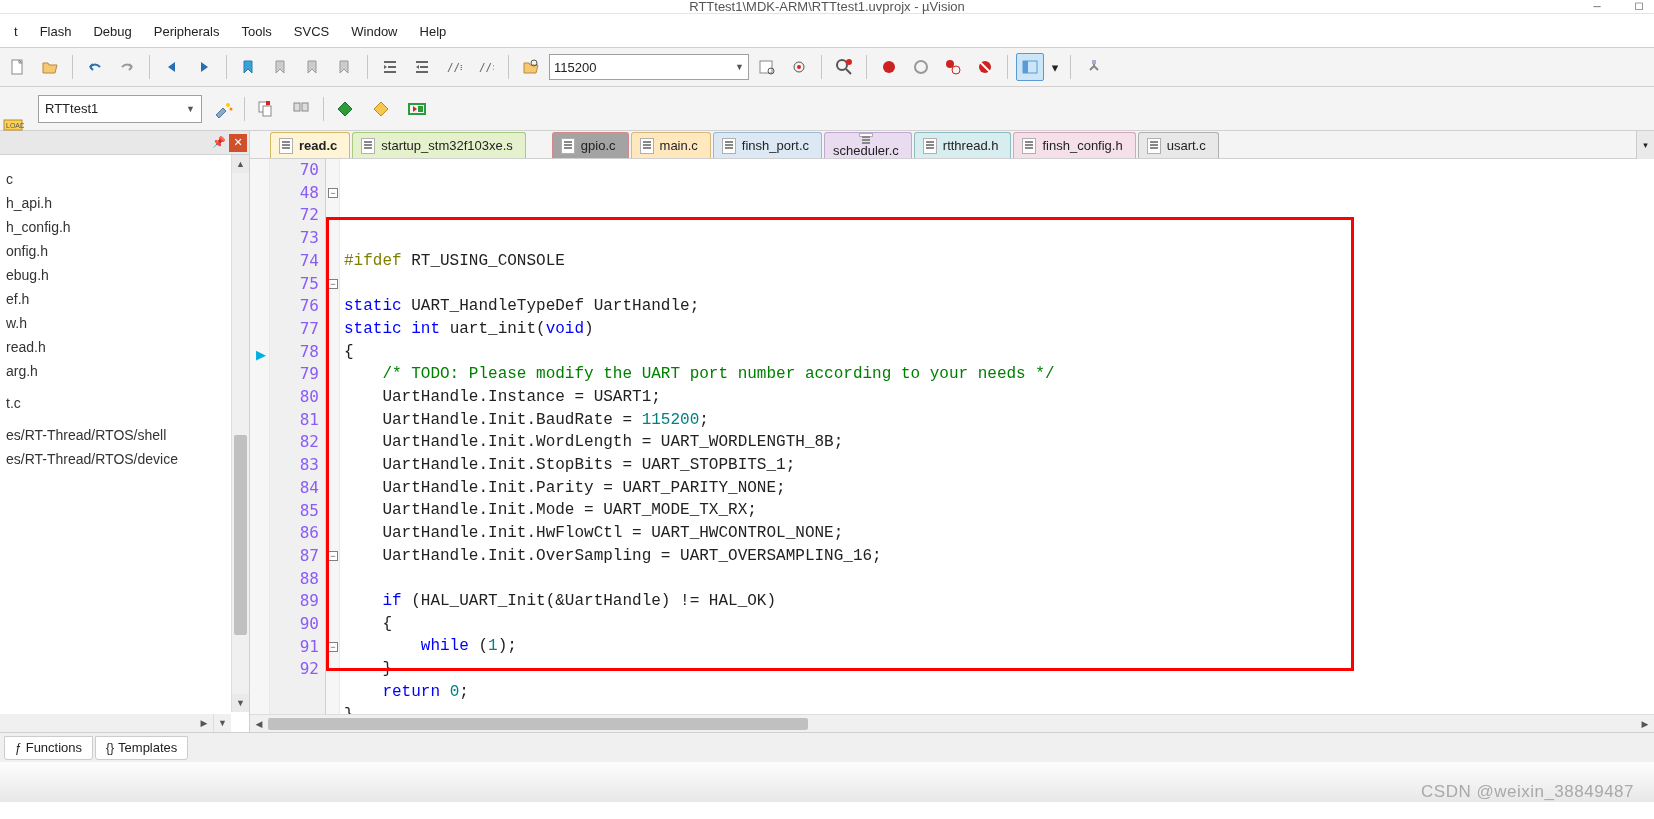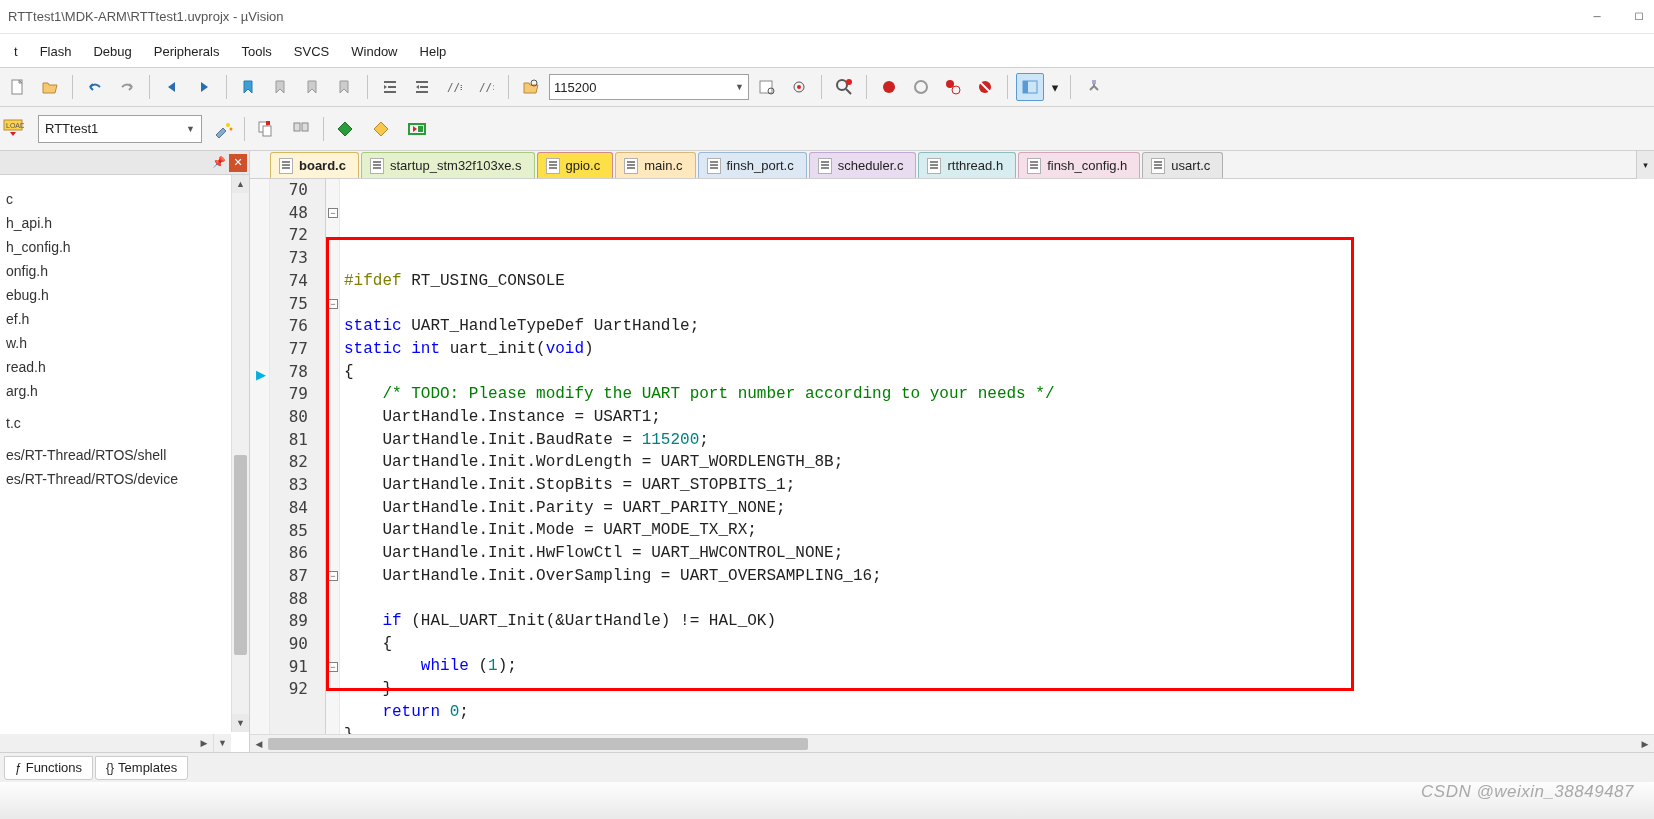--- a/index.html
+++ b/index.html
@@ -1,19 +1,19 @@
 <!DOCTYPE html>
 <html><head>
 <meta charset="utf-8">
 <style>
   * { box-sizing: border-box; margin: 0; padding: 0; }
   body { font-family: "Segoe UI", Tahoma, sans-serif; font-size: 13px; background: #fff; color: #222; overflow: hidden; width: 1654px; height: 819px; }
 
   
-  .titlebar { height: 34px; display: flex; align-items: center; padding: 0 8px; background: #fff; border-bottom: 1px solid #e5e5e5; position: relative; }
+  .titlebar { height: 14px; display: flex; align-items: center; padding: 0 8px; background: #fff; border-bottom: 1px solid #e5e5e5; position: relative; justify-content: center; }
   .titlebar .title { color: #555; font-size: 13px; }
   .titlebar .win-btns { position: absolute; right: 8px; display: flex; gap: 28px; color: #444; font-size: 10px; }
   .titlebar .win-btn { width: 14px; height: 14px; display: inline-flex; align-items: center; justify-content: center; cursor: pointer; }
 
   
   .menubar { height: 33px; display: flex; align-items: center; padding: 4px 4px 2px 4px; gap: 2px; background: #fff; }
   .menubar .item { padding: 4px 10px; border-radius: 3px; cursor: pointer; }
 
   
   .toolbar { height: 40px; display: flex; align-items: center; padding: 2px 4px; gap: 4px; background: #f4f4f4; border-top: 1px solid #d0d0d0; border-bottom: 1px solid #d0d0d0; }
@@ -51,32 +51,32 @@
   .sidebar .hscroll .dd { width: 18px; height: 18px; display: flex; align-items: center; justify-content: center; font-size: 9px; color: #555; border-left: 1px solid #ddd; }
 
   
   .editor { flex: 1; display: flex; flex-direction: column; background: #fff; position: relative; }
   .tabs { height: 28px; display: flex; align-items: flex-end; padding-left: 20px; gap: 2px; background: #f4f4f4; border-bottom: 1px solid #d0d0d0; overflow: hidden; }
   .tab { height: 26px; display: flex; align-items: center; padding: 0 12px 0 8px; border: 1px solid #c0c0c0; border-bottom: none; border-radius: 3px 3px 0 0; gap: 6px; font-size: 13px; cursor: pointer; white-space: nowrap; }
   .tab .ficon { width: 14px; height: 16px; background: #fff; border: 1px solid #b0b0b0; position: relative; }
   .tab .ficon::after { content: ""; position: absolute; left: 2px; top: 2px; right: 2px; height: 2px; background: #888; box-shadow: 0 3px 0 #888, 0 6px 0 #888; }
   .tab.active { background: #fff4d6; border-color: #d4b860; font-weight: bold; }
   .tab.c1 { background: #e5f1cc; border-color: #a8c97f; }
-  .tab.c2 { background: #fde047; border-color: #d48a8a; }
+  .tab.c2 { background: #a3a3a3; border-color: #d48a8a; margin-left: 24px; }
   .tab.c3 { background: #ffe8be; border-color: #d8b878; }
   .tab.c4 { background: #dce9f5; border-color: #9bb8d0; }
-  .tab.c5 { background: #eadcf0; border-color: #c0a8d0; }
+  .tab.c5 { background: #eadcf0; border-color: #c0a8d0; flex-direction: column; }
   .tab.c6 { background: #d8edf0; border-color: #8cbcc0; }
   .tab.c7 { background: #f5e0ea; border-color: #d0a8b8; align-items: center; }
   .tab.c8 { background: #e8e8e8; border-color: #b0b0b0; }
   .tab-overflow { position: absolute; right: 0; top: 0; width: 18px; height: 28px; background: #eaeaea; display: flex; align-items: center; justify-content: center; font-size: 9px; border-left: 1px solid #ccc; cursor: pointer; }
 
   .code-wrap { flex: 1; display: flex; overflow: hidden; position: relative; }
   .gutter-margin { width: 20px; background: #f6f6f6; border-right: 1px solid #e8e8e8; }
-  .line-nums { width: 56px; background: #f0f0f0; text-align: right; padding-right: 17px; color: #404040; font-family: Consolas, monospace; font-size: 16px; line-height: 22.7px; border-right: 1px solid #d0d0d0; }
+  .line-nums { width: 56px; background: #f0f0f0; text-align: right; padding-right: 6px; color: #8b5cf6; font-family: Consolas, monospace; font-size: 16px; line-height: 22.7px; border-right: 1px solid #d0d0d0; }
   .fold-col { width: 14px; background: #f6f6f6; border-right: 1px solid #e8e8e8; position: relative; }
   .fold-box { position: absolute; left: 2px; width: 10px; height: 10px; border: 1px solid #808080; background: #fff; font-size: 9px; line-height: 8px; text-align: center; color: #555; }
   .code { flex: 1; font-family: Consolas, "Courier New", monospace; font-size: 16px; line-height: 22.7px; white-space: pre; position: relative; padding-left: 4px; }
   .code .ln { height: 22.7px; }
   .kw-pre { color: #808000; }
   .kw { color: #0000ff; }
   .cm { color: #008000; }
   .num { color: #008080; }
   .highlight-box { position: absolute; border: 3px solid #ff0000; pointer-events: none; }
   .exec-arrow { position: absolute; left: 6px; color: #00b0e0; font-size: 13px; }
@@ -85,21 +85,21 @@
   .hscrollbar .l, .hscrollbar .r { width: 18px; height: 18px; display: flex; align-items: center; justify-content: center; font-size: 9px; color: #555; }
   .hscrollbar .track { flex: 1; height: 14px; position: relative; }
   .hscrollbar .thumb { position: absolute; left: 0; top: 1px; height: 12px; width: 540px; background: #c0c0c0; border-radius: 2px; }
 
   
   .bottom-tabs { height: 30px; background: #f0f0f0; border-top: 1px solid #d0d0d0; display: flex; align-items: center; padding-left: 4px; gap: 2px; }
   .bottom-tab { height: 24px; padding: 0 10px; display: flex; align-items: center; gap: 4px; border: 1px solid #ccc; border-radius: 0 0 3px 3px; background: #fff; font-size: 13px; cursor: pointer; }
   .bottom-tab .icon { font-size: 12px; }
 
   
-  .statusbar { height: 40px; background: linear-gradient(#fdfdfd, #e8e8e8); display: flex; align-items: flex-start; justify-content: flex-end; padding: 0 20px; color: #a9a9a9; font-size: 17px; letter-spacing: 0.5px; font-style: italic; }
+  .statusbar { height: 40px; background: linear-gradient(#fdfdfd, #e8e8e8); display: flex; align-items: flex-end; justify-content: flex-end; padding: 0 20px; color: #a9a9a9; font-size: 17px; letter-spacing: 0.5px; }
 </style>
 </head>
 <body>
 
 <div class="titlebar">
   <span class="title">RTTtest1\MDK-ARM\RTTtest1.uvprojx - µVision</span>
   <div class="win-btns">
     <span class="win-btn">─</span>
     <span class="win-btn">☐</span>
   </div>
@@ -350,21 +350,21 @@
     <div class="hscroll">
       <span class="right">▶</span>
       <span class="dd">▼</span>
     </div>
   </div>
 
   <div class="editor">
     <div class="tabs" id="tabs">
       <div class="tab active">
           <span class="ficon"></span>
-          <span>board.c</span>
+          <span>read.c</span>
         </div>
         <div class="tab c1">
           <span class="ficon"></span>
           <span>startup_stm32f103xe.s</span>
         </div>
         <div class="tab c2">
           <span class="ficon"></span>
           <span>gpio.c</span>
         </div>
         <div class="tab c3">

